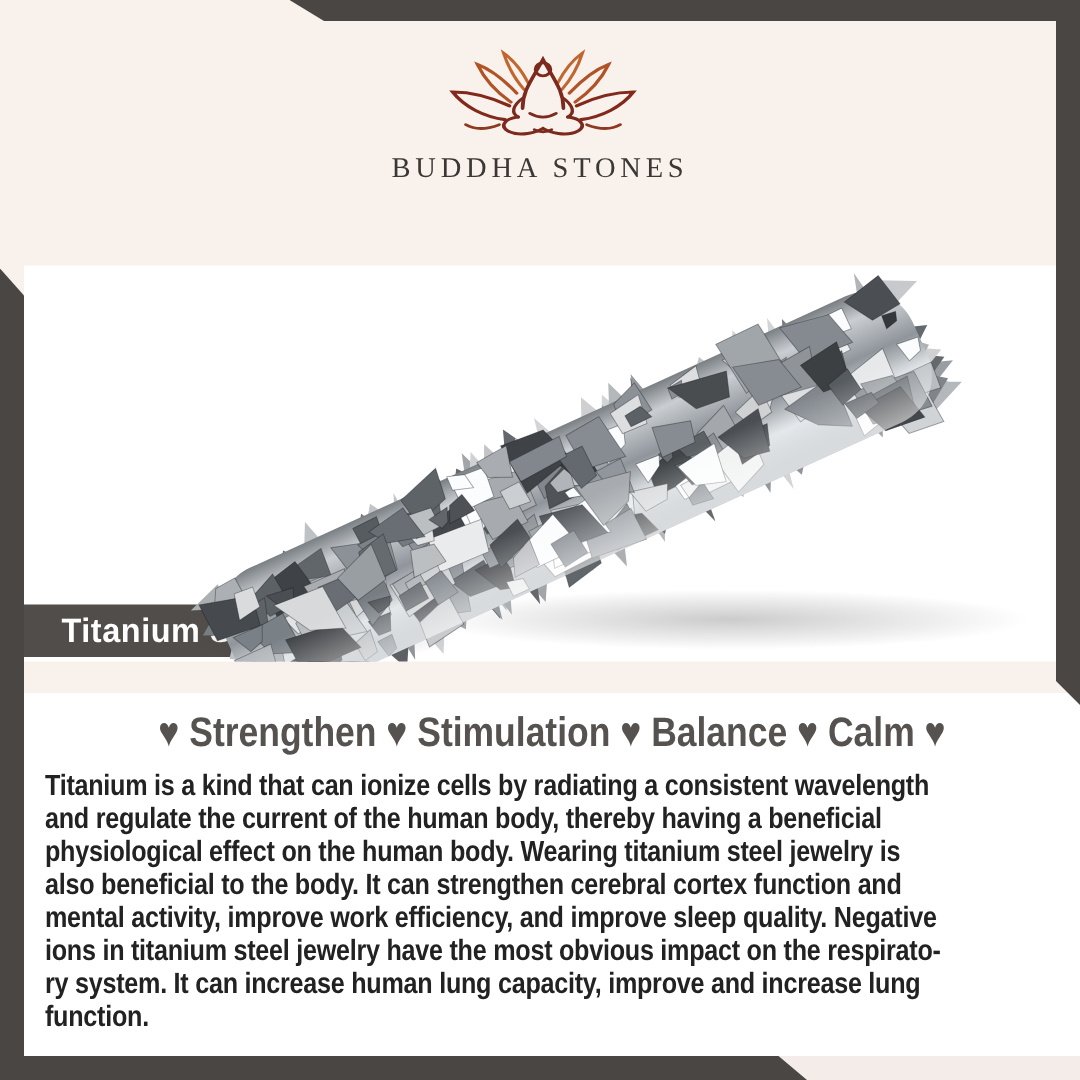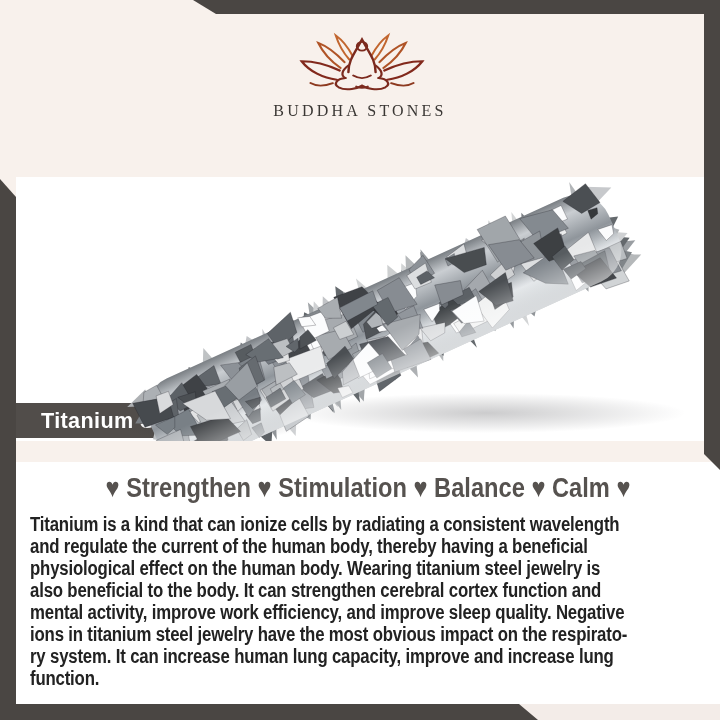--- a/index.html
+++ b/index.html
@@ -2,21 +2,21 @@
 <html><head>
 <meta charset="utf-8">
 <style>
   html,body{margin:0;padding:0;background:#ddd;}
   .canvas{position:relative;width:720px;height:720px;background:#f8f1ec;overflow:hidden;
           font-family:"Liberation Sans",sans-serif;}
 
   
   .logo-svg{position:absolute;left:292px;top:27px;}
   .brand-name{position:absolute;top:102px;left:0;width:720px;text-align:center;
-              font-family:"Liberation Serif",serif;font-size:16px;letter-spacing:3.2px;
+              font-family:"Liberation Serif",serif;font-size:19px;letter-spacing:3.2px;
               color:#3a3734;}
 
   
   .title-strip{position:absolute;left:148px;top:123px;width:425px;height:54px;background:#fcf8f6;}
   .title{margin:0;line-height:54px;text-align:center;font-size:34px;font-weight:bold;
          color:#4b4b49;white-space:nowrap;transform:scaleX(.8);}
 
   
   .product-area{position:absolute;left:16px;top:177px;width:688px;height:264px;background:#ffffff;}
   .label-band{position:absolute;left:0;top:226px;width:203px;height:35px;background:#514d4a;}

